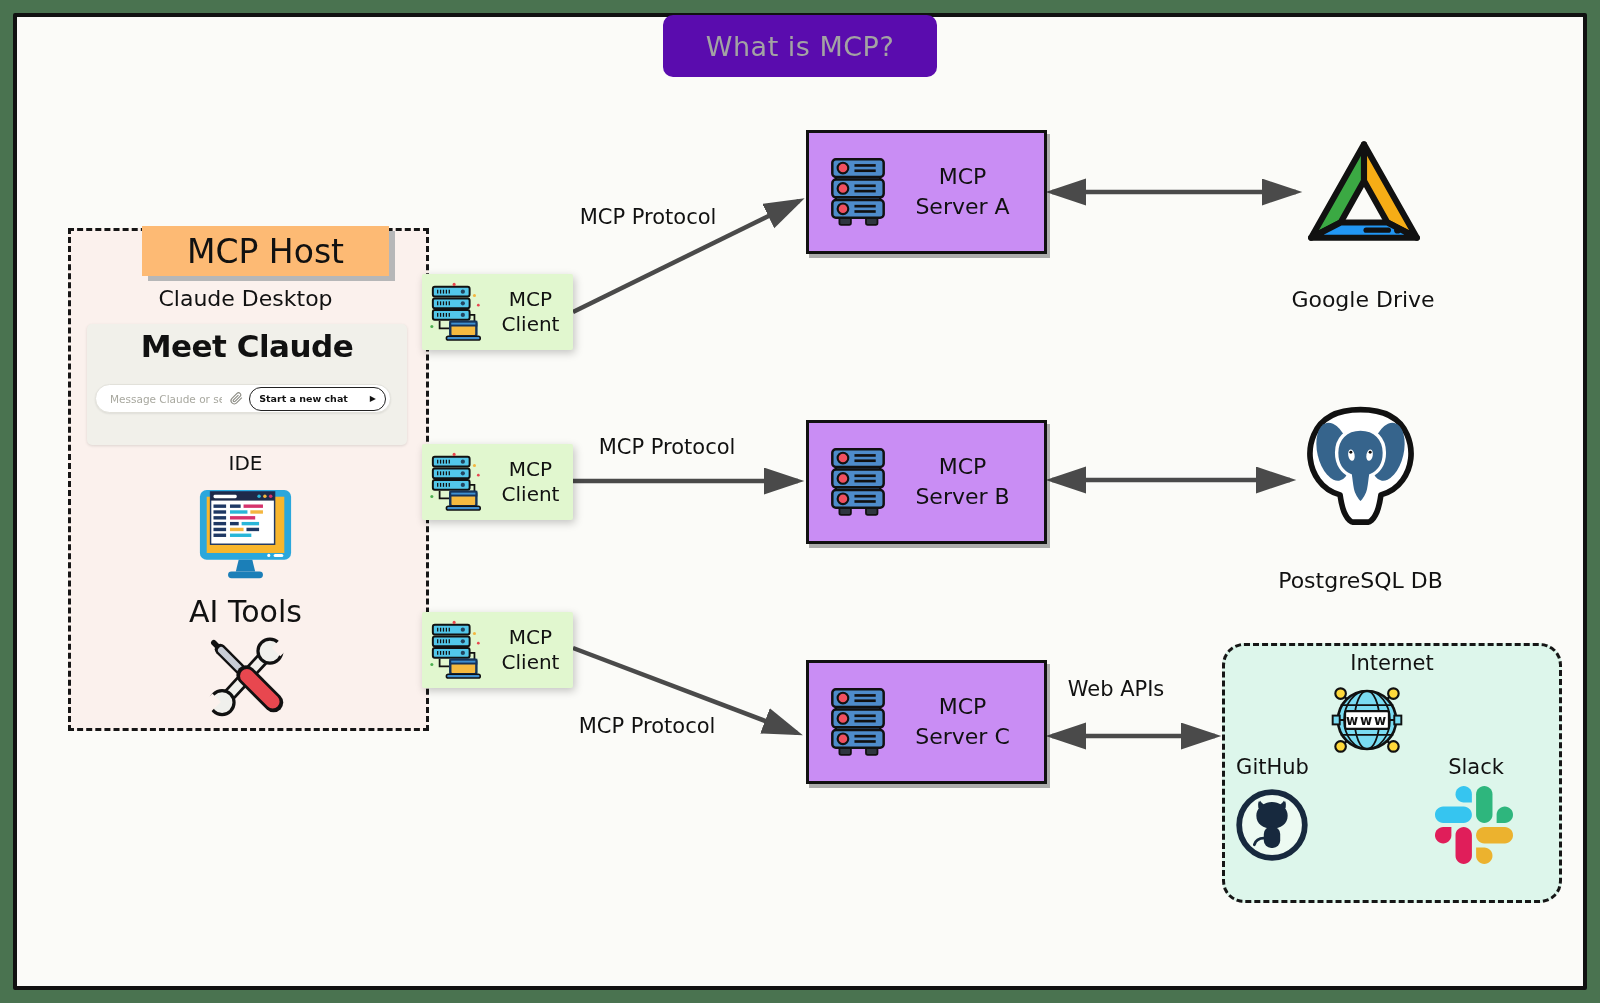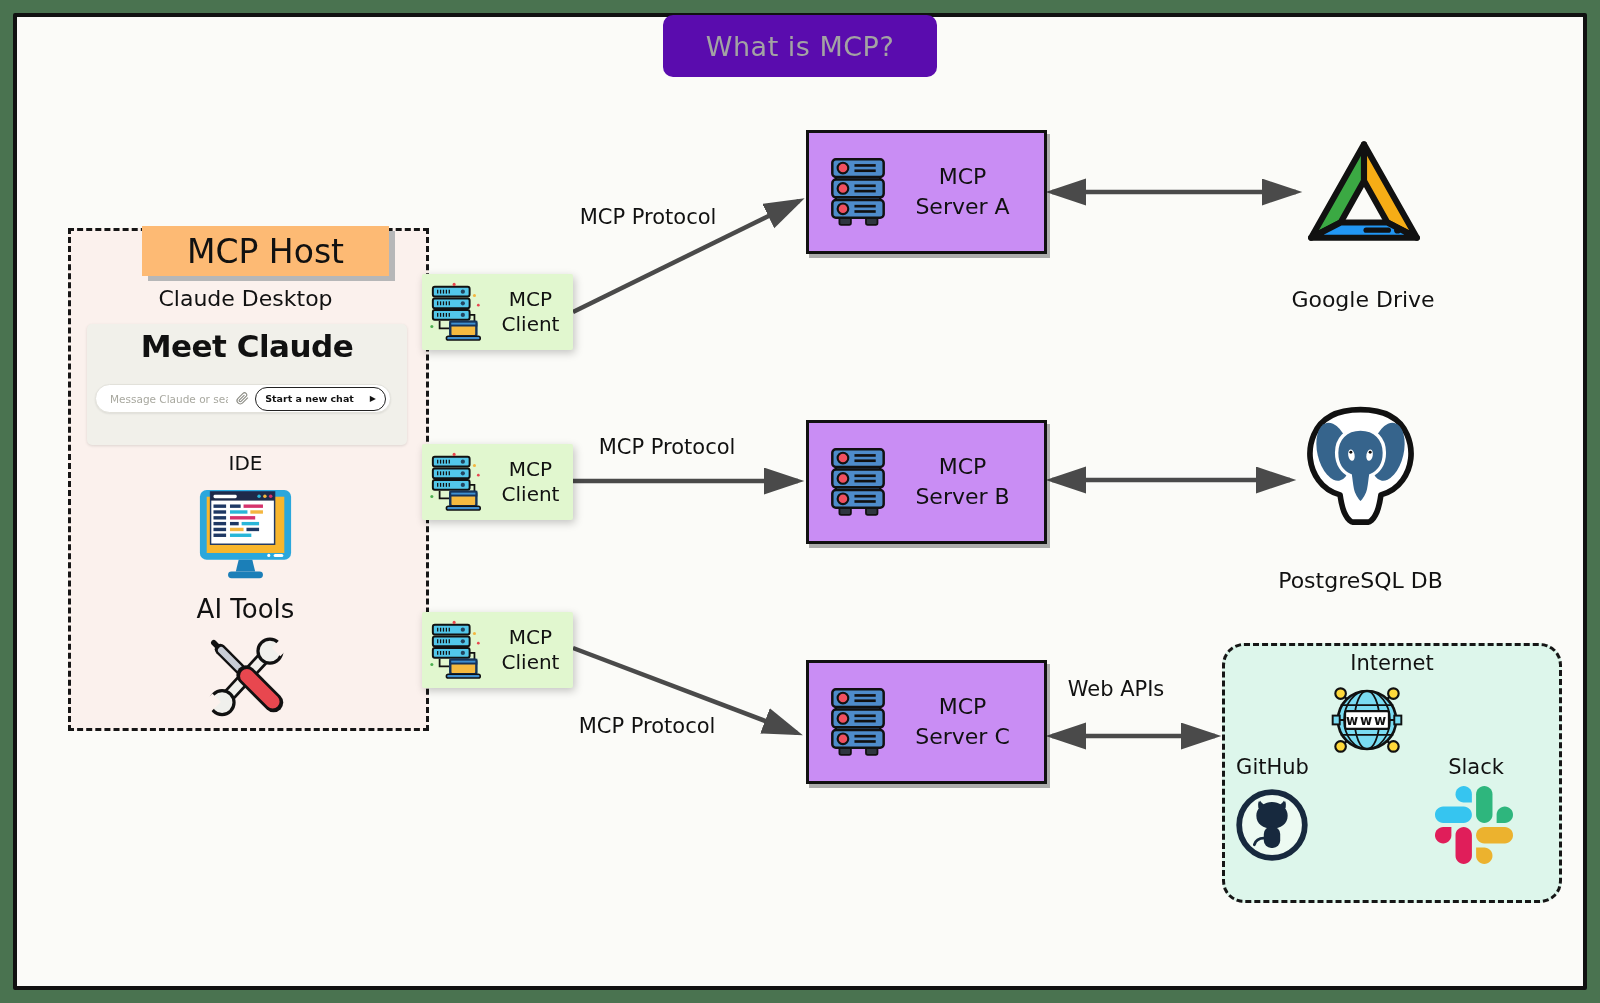--- a/index.html
+++ b/index.html
@@ -23,21 +23,21 @@
     border-radius:5px;box-shadow:0 1px 3px rgba(0,0,0,.12);}
   .meet-heading{position:absolute;left:0;top:4px;width:100%;text-align:center;font-size:31px;
     font-weight:bold;letter-spacing:-.5px;}
   .input-pill{position:absolute;left:8px;top:60px;width:296px;height:29px;background:#fff;
     border:1px solid #e2e1da;border-radius:15px;display:flex;align-items:center;
     box-shadow:0 1px 2px rgba(0,0,0,.08);padding:0 4px 0 12px;box-sizing:border-box;gap:6px;}
   .input-pill input{flex:1;border:none;outline:none;background:transparent;font-size:10.5px;
     color:#6d6d66;font-family:"DejaVu Sans",sans-serif;min-width:0;}
   .input-pill input::placeholder{color:#a8a89f;}
   .chat-btn{height:22px;border:1.2px solid #222;border-radius:12px;background:#fff;display:flex;
-    align-items:center;gap:16px;font-size:9.5px;font-weight:bold;padding:0 9px;white-space:nowrap;
+    align-items:center;gap:22px;font-size:9.5px;font-weight:bold;padding:0 9px;white-space:nowrap;
     cursor:pointer;font-family:"DejaVu Sans",sans-serif;}
   
   .client-box{position:absolute;left:422px;width:151px;height:76px;background:#E1F7CF;border-radius:2px;
     box-shadow:2px 3px 8px rgba(0,0,0,.22);display:flex;align-items:center;padding-left:6px;box-sizing:border-box;}
   .client-text{flex:1;text-align:center;font-size:20px;line-height:1.25;}
   
   .server-box{position:absolute;left:806px;width:241px;height:124px;background:#C98DF4;
     border:3px solid #111;box-shadow:3px 4px 0 rgba(45,45,45,.38);display:flex;align-items:center;
     padding-left:18px;box-sizing:border-box;}
   .server-text{flex:1;text-align:center;font-size:22px;line-height:1.35;margin-right:8px;}
@@ -122,21 +122,21 @@
       <rect x="34" y="43" width="14" height="3.5" fill="#F4B63F"></rect>
         <rect x="51" y="43" width="13" height="3.5" fill="#1F3864"></rect>
       <rect x="34" y="49" width="22" height="3.5" fill="#29B6D8"></rect>
     </g>
     <circle cx="74" cy="71.5" r="1.6" fill="#fff"></circle>
       <rect x="79" y="70" width="10" height="3.2" rx="1.6" fill="#fff"></rect>
     <polygon points="43,76 57,76 60,88 40,88" fill="#1B7FB8"></polygon>
     <rect x="32" y="88" width="36" height="7" rx="3.5" fill="#1B7FB8"></rect>
   </svg>
 
-  <div class="lbl" style="left:68px;top:594px;width:355px;font-size:26px;">AI Tools</div>
+  <div class="lbl" style="left:68px;top:594px;width:355px;font-size:30px;">AI Tools</div>
 
   <svg class="abs" style="left:200px;top:628px;" width="92" height="94" viewBox="0 0 100 100">
 
     <g>
       <line x1="28" y1="76" x2="72" y2="28" stroke="#111" stroke-width="15" stroke-linecap="round"></line>
       <line x1="28" y1="76" x2="72" y2="28" stroke="#F0F0EC" stroke-width="9" stroke-linecap="round"></line>
       <circle cx="24" cy="80" r="13" fill="#F0F0EC" stroke="#111" stroke-width="3.5"></circle>
       <rect x="4" y="74" width="16" height="13" fill="#FBF1ED" transform="rotate(-45 12 80)"></rect>
       <circle cx="76" cy="24" r="13" fill="#F0F0EC" stroke="#111" stroke-width="3.5"></circle>
       <rect x="80" y="13" width="16" height="13" fill="#FBF1ED" transform="rotate(-45 88 19)"></rect>

